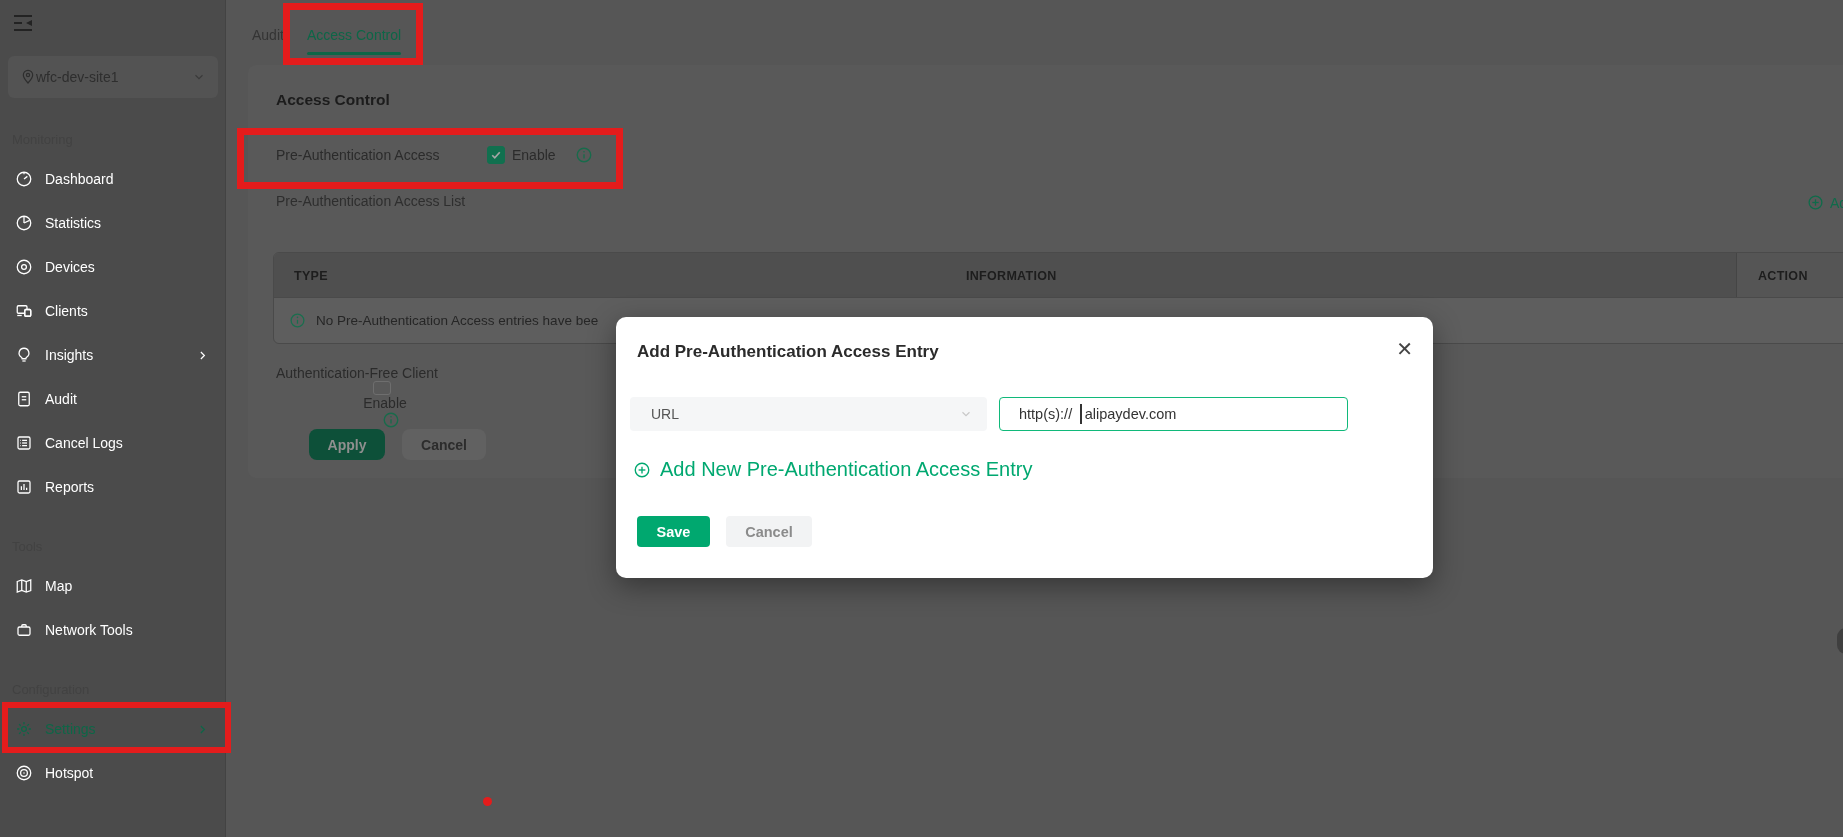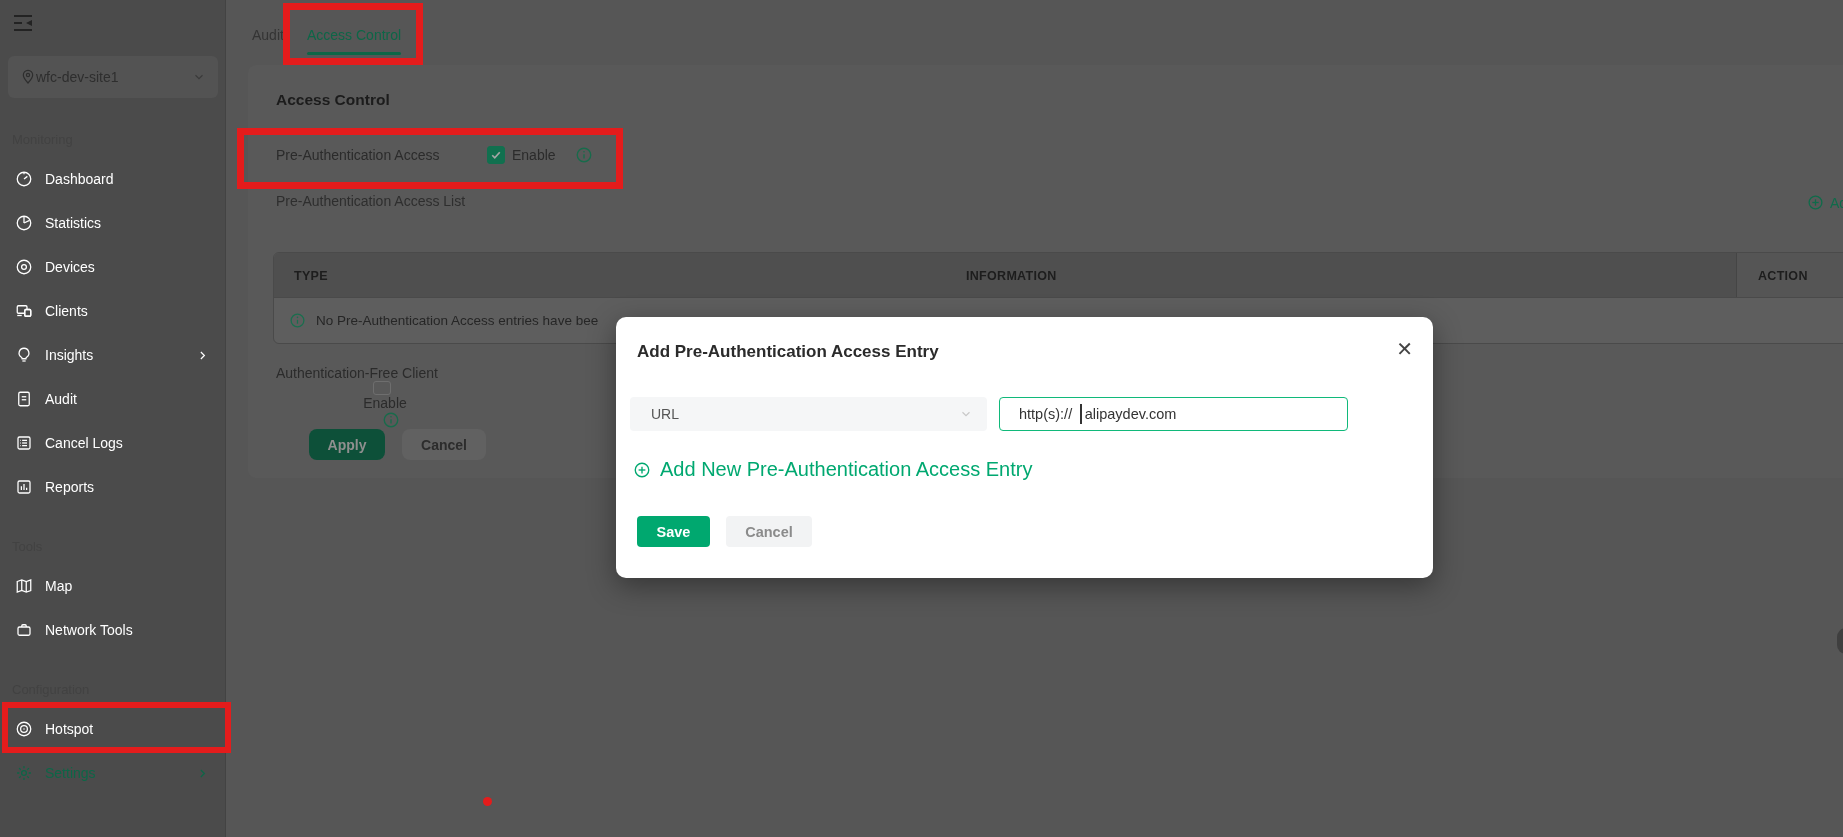--- a/index.html
+++ b/index.html
@@ -229,43 +229,43 @@
         <div class="nav-item">
           <span class="nicon">
             <svg width="18" height="18" viewBox="0 0 24 24" fill="none" stroke="currentColor" stroke-width="1.7">
               <rect x="4" y="8" width="16" height="11" rx="2"></rect>
               <path d="M9 8V6.5A1.5 1.5 0 0 1 10.5 5h3A1.5 1.5 0 0 1 15 6.5V8"></path>
             </svg>
           </span>
           <span>Network Tools</span>
         </div>
         <div class="nav-label">Configuration</div>
-        <div class="nav-item">
-          <span class="nicon">
-            <svg width="18" height="18" viewBox="0 0 24 24" fill="none" stroke="currentColor" stroke-width="1.7">
-              <circle cx="12" cy="12" r="9"></circle>
-              <circle cx="12" cy="12" r="4.5"></circle>
-              <circle cx="12" cy="12" r="1" fill="currentColor" stroke="none"></circle>
-            </svg>
-          </span>
-          <span>Hotspot</span>
-        </div>
         <div class="nav-item active">
           <span class="nicon">
             <svg width="18" height="18" viewBox="0 0 24 24" fill="none" stroke="currentColor" stroke-width="1.7">
               <circle cx="12" cy="12" r="3.2"></circle>
               <path d="M12 2.8v3M12 18.2v3M2.8 12h3M18.2 12h3M5.5 5.5l2.1 2.1M16.4 16.4l2.1 2.1M18.5 5.5l-2.1 2.1M7.6 16.4l-2.1 2.1"></path>
             </svg>
           </span>
           <span>Settings</span>
           <span class="chevr">
             <svg width="13" height="13" viewBox="0 0 24 24" fill="none" stroke="currentColor" stroke-width="2.2">
               <path d="M9 5.5l6.5 6.5L9 18.5"></path>
             </svg>
           </span>
+        </div>
+        <div class="nav-item">
+          <span class="nicon">
+            <svg width="18" height="18" viewBox="0 0 24 24" fill="none" stroke="currentColor" stroke-width="1.7">
+              <circle cx="12" cy="12" r="9"></circle>
+              <circle cx="12" cy="12" r="4.5"></circle>
+              <circle cx="12" cy="12" r="1" fill="currentColor" stroke="none"></circle>
+            </svg>
+          </span>
+          <span>Hotspot</span>
         </div>
       </nav>
   </aside>
 
   <div class="tab tab-portal">Audit</div>
   <div class="tab tab-ac">Access Control</div>
 
   <div class="card">
     <div class="page-title">Access Control</div>
 

